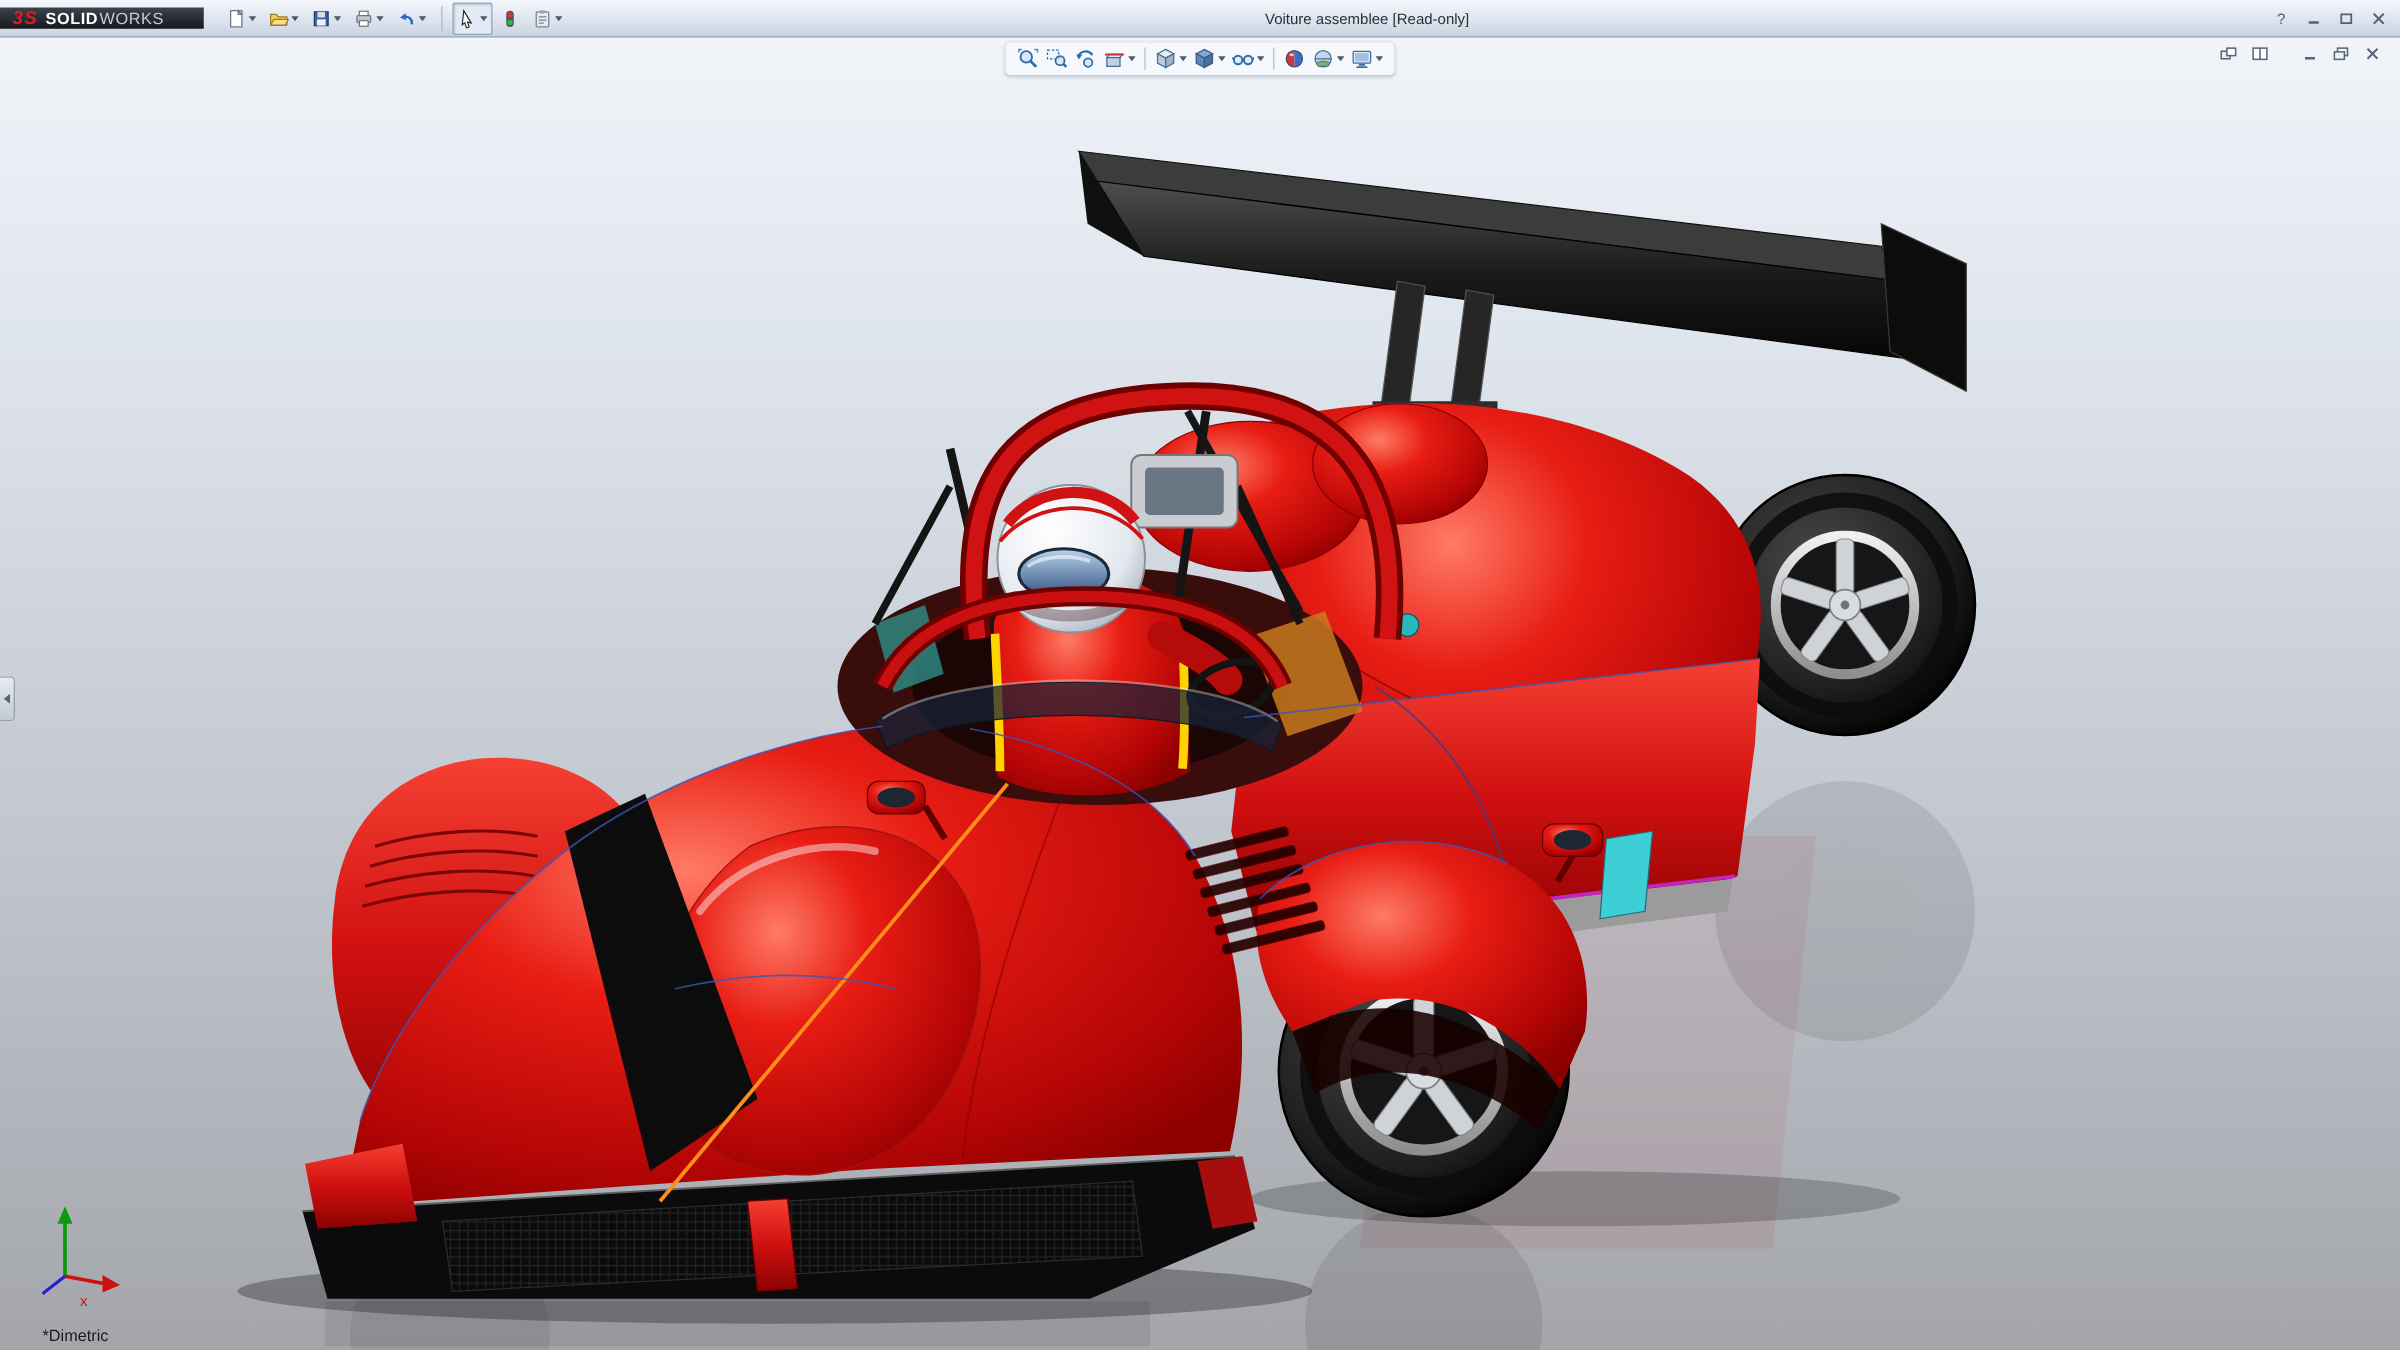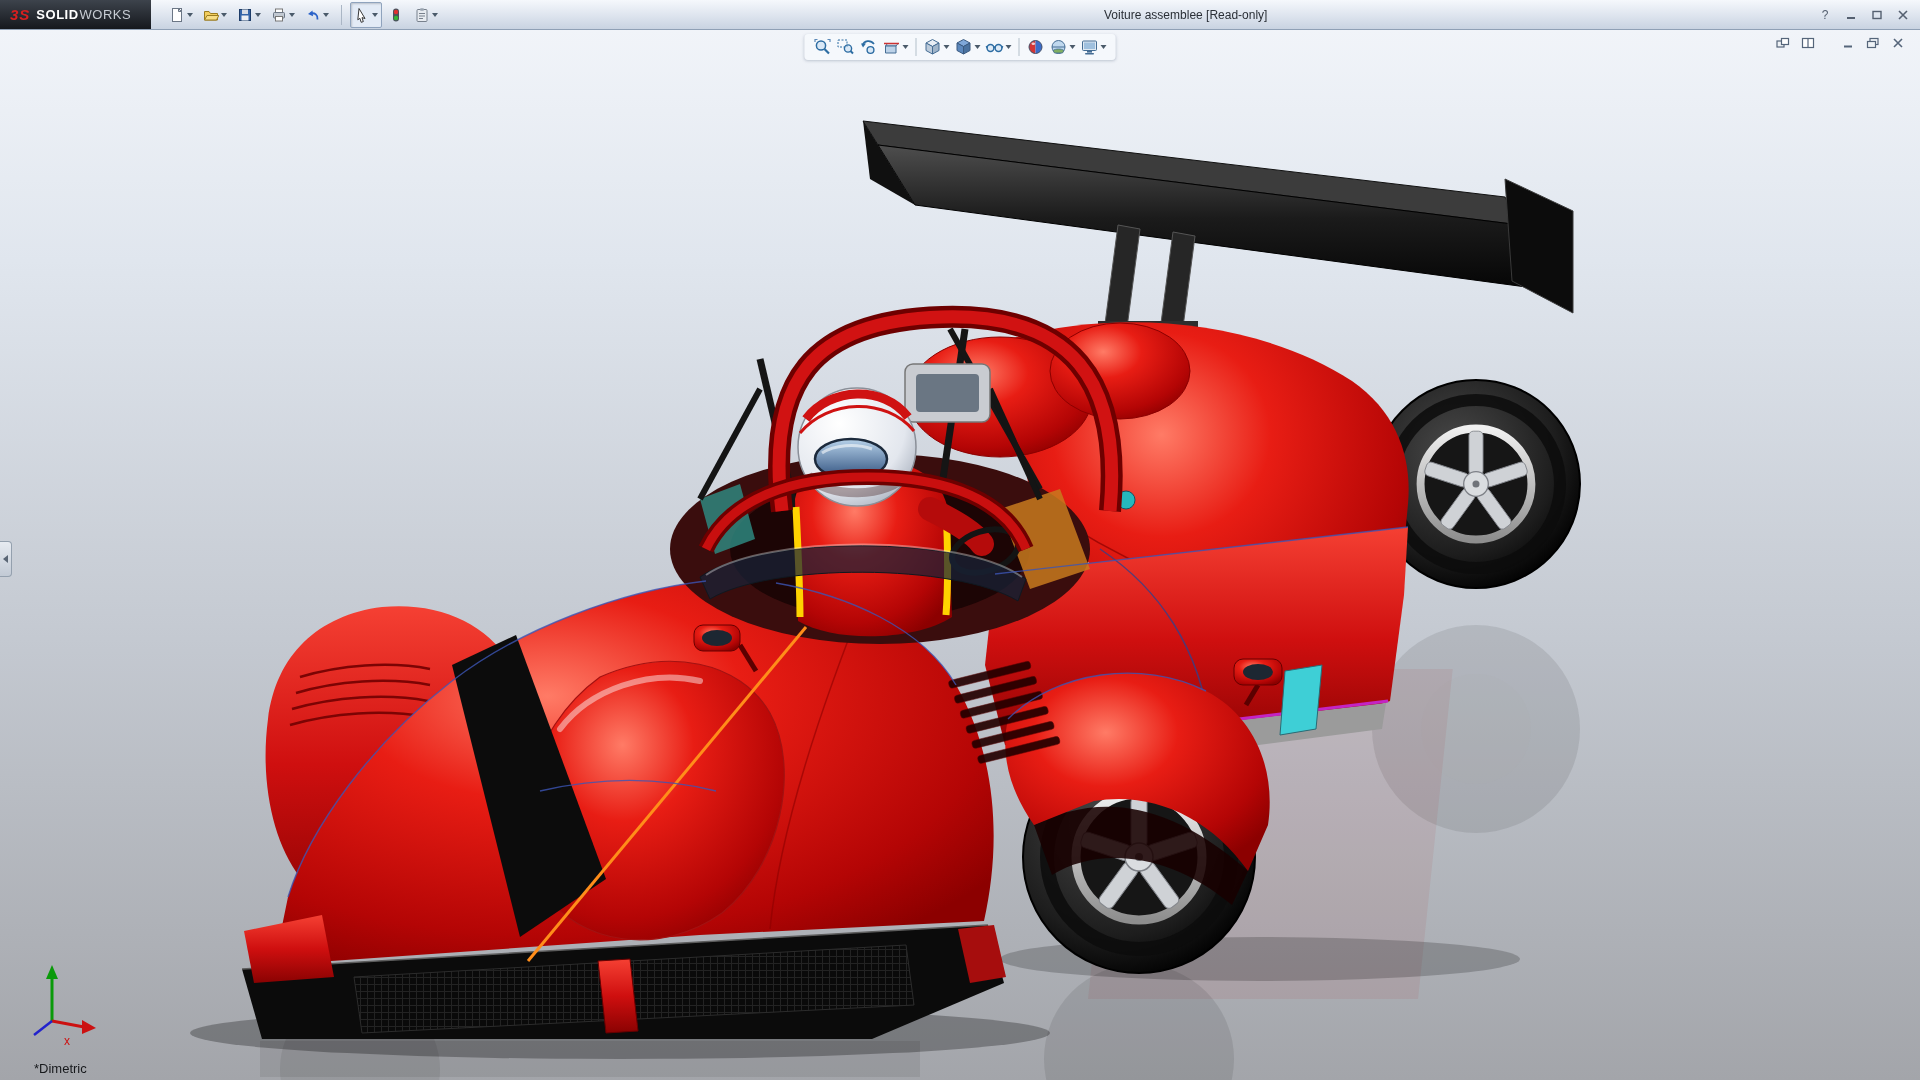--- a/index.html
+++ b/index.html
@@ -2,31 +2,31 @@
 <html><head>
 <meta charset="utf-8">
 <style>
   html,body{margin:0;padding:0;}
   body{width:1920px;height:1080px;overflow:hidden;font-family:"Liberation Sans",sans-serif;background:#9a9da2;position:relative;}
 
   
   .titlebar{position:absolute;top:0;left:0;width:1920px;height:29px;
     background:linear-gradient(180deg,#f5f8fc 0%,#dde4ee 55%,#c9d3e1 100%);
     border-bottom:1px solid #8fa0b5;display:flex;align-items:center;z-index:50;}
-  .logo{height:29px;display:flex;align-items:center;gap:6px;padding:0 20px 0 10px;
+  .logo{height:17px;display:flex;align-items:center;gap:6px;padding:0 32px 0 10px;
     background:linear-gradient(180deg,#3d434c,#15181d);}
   .logo-mark{color:#d81f1f;font-weight:bold;font-style:italic;font-size:15px;letter-spacing:1px;}
   .logo-primary{color:#ffffff;font-weight:bold;font-size:13px;letter-spacing:.5px;}
   .logo-secondary{color:#c7ccd3;font-weight:normal;font-size:13px;letter-spacing:.5px;margin-left:-5px;}
   .tb-group{display:flex;align-items:center;margin-left:14px;gap:2px;}
   .tb-btn{display:flex;align-items:center;justify-content:center;height:24px;padding:0 3px;border:1px solid transparent;border-radius:2px;}
   .tb-btn.pressed{background:#e3ebf6;border:1px solid #8fa3bd;box-shadow:inset 1px 1px 2px rgba(0,0,0,.18);}
   .caret{width:0;height:0;border-left:3.5px solid transparent;border-right:3.5px solid transparent;border-top:4px solid #4a5a6a;margin-left:2px;}
   .tb-sep{width:1px;height:20px;background:#aab6c5;margin:0 6px;}
-  .win-title{position:absolute;left:1104px;top:0;height:29px;display:flex;align-items:center;
+  .win-title{position:absolute;left:1012px;top:0;height:29px;display:flex;align-items:center;
     font-size:12px;color:#2a2f36;}
   .win-controls{position:absolute;right:6px;top:0;height:29px;display:flex;align-items:center;gap:4px;}
   .win-btn{width:22px;height:19px;display:flex;align-items:center;justify-content:center;
     color:#556070;font-size:12px;border-radius:2px;}
 
   
   .viewport{position:absolute;top:29px;left:0;width:1920px;height:1051px;
     background:linear-gradient(180deg,#f1f4f9 0%,#e0e6ee 22%,#c4c9d1 58%,#a3a5aa 100%);overflow:hidden;}
   .model-svg{position:absolute;top:0;left:0;}
 

